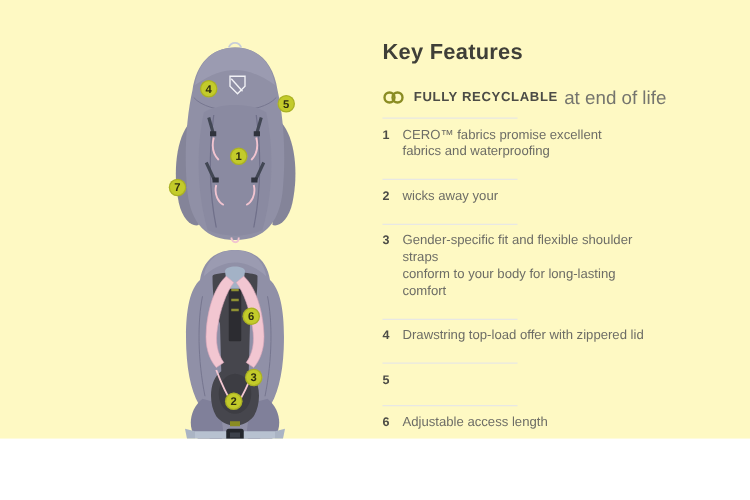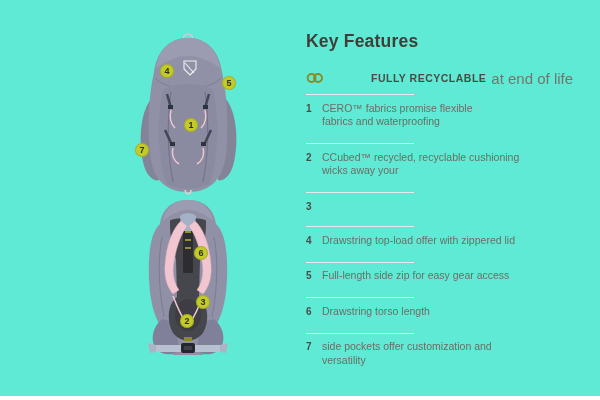--- a/index.html
+++ b/index.html
@@ -1,35 +1,35 @@
 <!DOCTYPE html>
 <html><head>
 <meta charset="utf-8">
 <style>
   html,body{margin:0;padding:0;background:#ffffff;}
   .stage{
-    position:relative;width:600px;height:396px;background:#5eead4;
+    position:relative;width:600px;height:351px;background:#fef9c3;
     font-family:"Liberation Sans", sans-serif;overflow:hidden;
   }
   .photo{position:absolute;}
   .photo svg{display:block;}
   .badge{
     position:absolute;width:14px;height:14px;border-radius:50%;
     background:#c3cb2a;color:#30300f;font-size:9px;line-height:14px;
     font-weight:bold;text-align:center;
     box-shadow:inset 0 0 0 1px rgba(60,60,10,.18);
   }
   .features-col{position:absolute;left:306px;top:31px;width:278px;}
   .title{
     margin:0 0 18px 0;font-size:17.5px;line-height:21px;font-weight:bold;
     color:#3f3f38;letter-spacing:.2px;
   }
   .hl-row{display:flex;align-items:center;height:16px;}
   .hl-row svg{margin-right:7px;flex:0 0 auto;}
-  .hl-label{font-size:10.5px;font-weight:bold;color:#4c4c46;letter-spacing:.5px;margin-right:5px;margin-left:40px;}
+  .hl-label{font-size:10.5px;font-weight:bold;color:#4c4c46;letter-spacing:.5px;margin-right:5px;}
   .hl-suffix{font-size:15px;color:#75756e;}
   .divider{width:108px;height:1px;background:#e8e8e4;margin-top:8px;}
   .feat{display:flex;padding:6.5px 0 6.5px 0;}
   .feat .num{flex:0 0 16px;font-size:10px;font-weight:bold;color:#4c4c46;padding-top:1px;}
   .feat .txt{width:206px;font-size:10.5px;line-height:13.5px;color:#6d6d66;}
   .feat .txt span{display:block;}
 </style>
 </head>
 <body>
 
@@ -96,60 +96,60 @@
       </svg>
       <span class="hl-label">FULLY RECYCLABLE</span>
       <span class="hl-suffix">at end of life</span>
     </div>
 
     <div class="divider"></div>
 
     <div class="feat">
       <span class="num">1</span>
       <div class="txt">
-        <span>CERO™ fabrics promise flexible</span>
+        <span>CERO™ fabrics promise excellent</span>
         <span>fabrics and waterproofing</span>
       </div>
     </div>
     <div class="divider"></div>
 
     <div class="feat">
       <span class="num">2</span>
       <div class="txt">
-        <span>CCubed™ recycled, recyclable cushioning</span>
         <span>wicks away your</span>
       </div>
     </div>
     <div class="divider"></div>
 
     <div class="feat">
       <span class="num">3</span>
+      <div class="txt">
+        <span>Gender-specific fit and flexible shoulder straps</span>
+        <span>conform to your body for long-lasting comfort</span>
+      </div>
     </div>
     <div class="divider"></div>
 
     <div class="feat">
       <span class="num">4</span>
       <div class="txt">
         <span>Drawstring top-load offer with zippered lid</span>
       </div>
     </div>
     <div class="divider"></div>
 
     <div class="feat">
       <span class="num">5</span>
-      <div class="txt">
-        <span>Full-length side zip for easy gear access</span>
-      </div>
     </div>
     <div class="divider"></div>
 
     <div class="feat">
       <span class="num">6</span>
       <div class="txt">
-        <span>Drawstring torso length</span>
+        <span>Adjustable access length</span>
       </div>
     </div>
     <div class="divider"></div>
 
     <div class="feat">
       <span class="num">7</span>
       <div class="txt">
         <span>side pockets offer customization and versatility</span>
       </div>
     </div>

